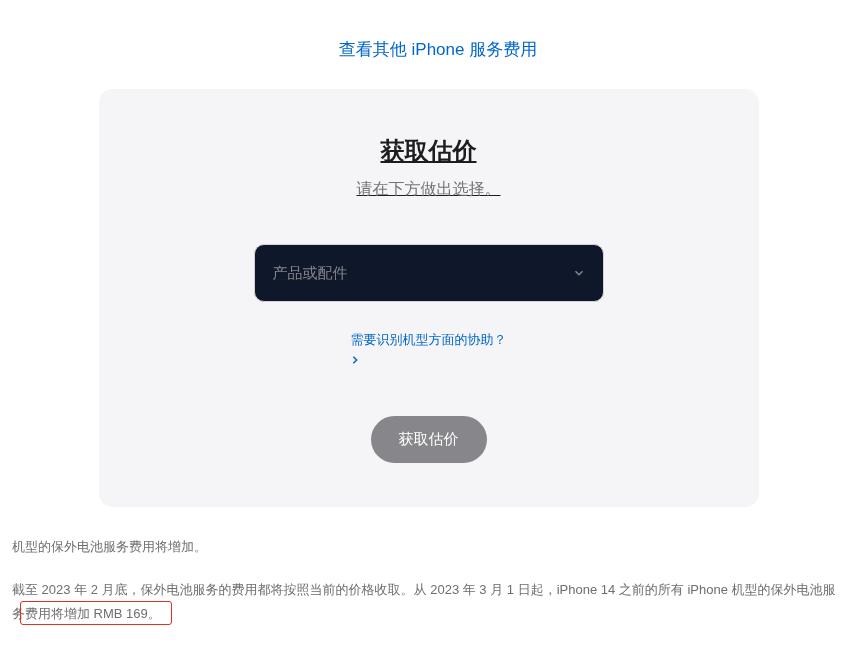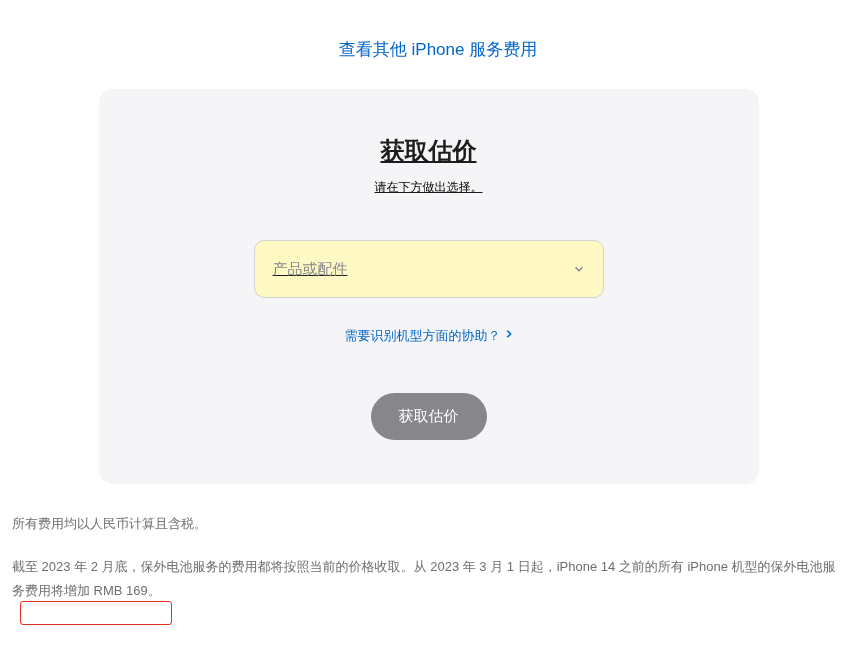--- a/index.html
+++ b/index.html
@@ -34,33 +34,33 @@
       text-align: center;
       text-decoration: underline;
     }
     .card-title {
       font-size: 24px;
       font-weight: 600;
       color: #1d1d1f;
       margin-bottom: 12px;
     }
     .card-subtitle {
-      font-size: 12px;
-      color: #000000;
+      font-size: 16px;
+      color: #737373;
       margin-bottom: 44px;
     }
     .select-wrapper {
       position: relative;
       width: 350px;
       margin: 0 auto 28px;
     }
     .select-box {
       width: 100%;
       height: 58px;
-      background: #fef9c3;
+      background: #0f172a;
       border: 1px solid #d2d2d7;
       border-radius: 10px;
       padding: 0 44px 0 18px;
       font-size: 15px;
       color: #86868b;
       text-align: left;
       cursor: pointer;
       display: flex;
       align-items: center;
       -webkit-appearance: none;
@@ -81,20 +81,21 @@
     }
     .help-link {
       color: #0066cc;
       text-decoration: none;
       font-size: 13px;
       display: inline-flex;
       align-items: flex-start;
       gap: 4px;
       margin-bottom: 48px;
       margin-top: -8px;
+      flex-direction: column;
     }
     .help-link svg {
       width: 8px;
       height: 10px;
     }
     .submit-btn {
       background: #86868b;
       color: #ffffff;
       border: none;
       border-radius: 24px;
@@ -152,18 +153,18 @@
           </svg>
       </span>
     </a>
 
     <div>
       <button class="submit-btn">获取估价</button>
     </div>
   </div>
 
   <div class="footer-text">
-    <p>所有费用均以人民币计算且含税。</p>
+    <p>机型的保外电池服务费用将增加。</p>
     <p>截至 2023 年 2 月底，保外电池服务的费用都将按照当前的价格收取。从 2023 年 3 月 1 日起，iPhone 14 之前的所有 iPhone 机型的保外电池服务费用将增加 RMB 169。</p>
   </div>
 
   <div class="highlight-box" style="left:20px; top:601px; width:152px; height:24px;"></div>
 </div>
 
 </body></html>

